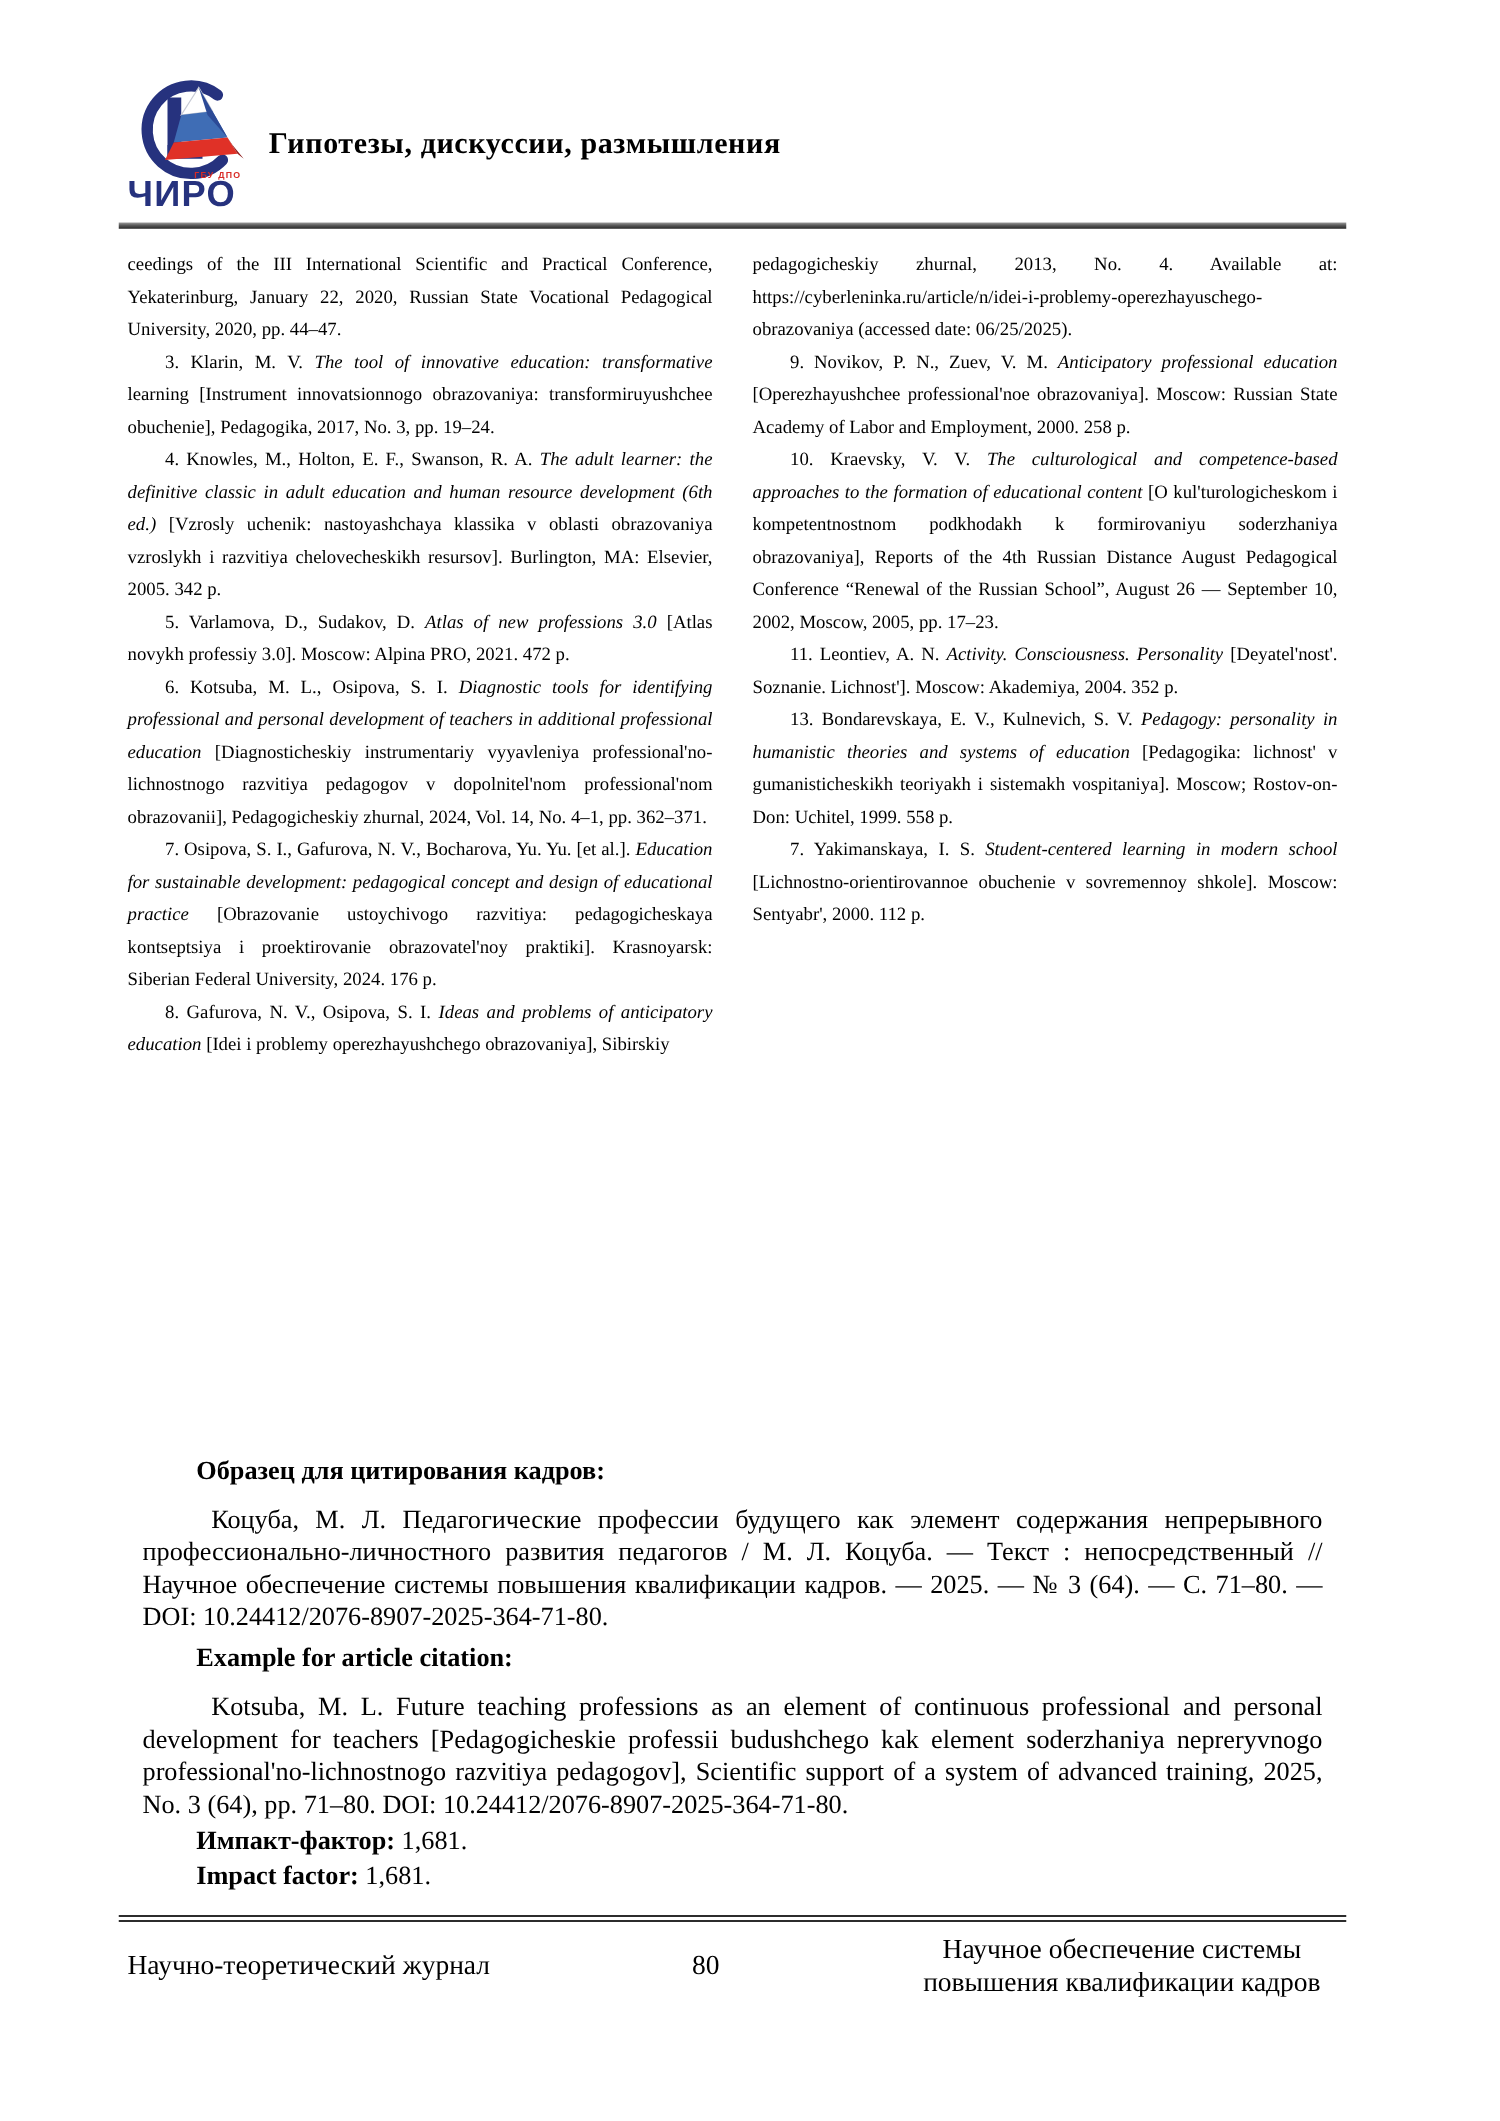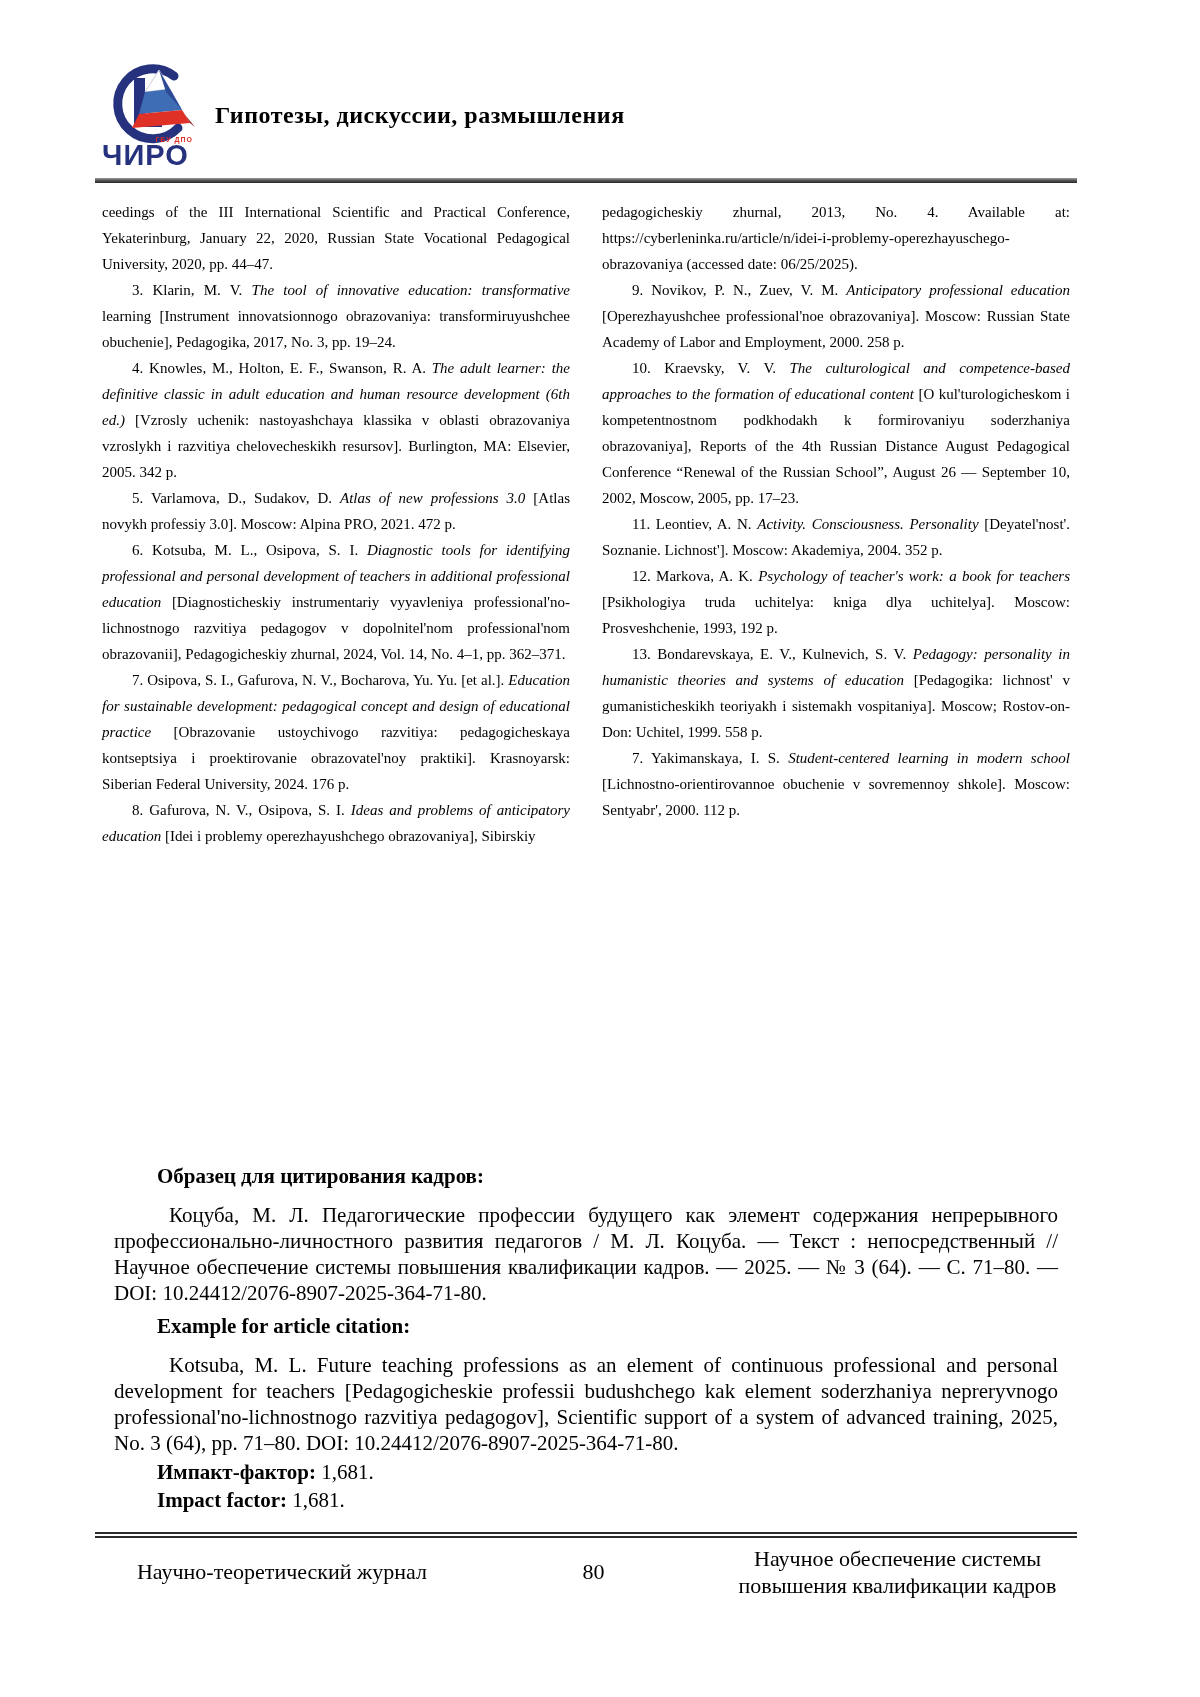--- a/index.html
+++ b/index.html
@@ -48,22 +48,22 @@
   
   .footer-rule{
     position:absolute;left:95px;top:1532px;width:982px;height:7px;
     background:linear-gradient(180deg,#2c2c2c 0 2px,#ffffff 2px 4px,#2c2c2c 4px 6px,#ffffff 6px 7px);
   }
   .footer{
     position:absolute;left:102px;top:1545px;width:968px;
     display:flex;align-items:center;justify-content:space-between;
     font-size:22px;
   }
-  .footer .f-left{width:360px;text-align:center;}
-  .footer .f-center{width:80px;text-align:center;}
+  .footer .f-left{width:360px;text-align:left;}
+  .footer .f-center{width:80px;}
   .footer .f-right{width:345px;text-align:center;line-height:27px;}
 </style>
 </head>
 <body>
 
 <div class="page">
 
   <svg class="logo" viewBox="0 0 112 120" xmlns="http://www.w3.org/2000/svg">
 
     <path d="M 78 26 A 35 35 0 1 0 82 78" fill="none" stroke="#26327e" stroke-width="9" stroke-linecap="round"></path>
@@ -96,21 +96,20 @@
         <p class="ref indent"><span>5. Varlamova, D., Sudakov, D. </span><i>Atlas of new professions 3.0</i><span> [Atlas novykh professiy 3.0]. Moscow: Alpina PRO, 2021. 472 p.</span></p>
         <p class="ref indent"><span>6. Kotsuba, M. L., Osipova, S. I. </span><i>Diagnostic tools for identifying professional and personal development of teachers in additional professional education</i><span> [Diagnosticheskiy instrumentariy vyyavleniya professional'no-lichnostnogo razvitiya pedagogov v dopolnitel'nom professional'nom obrazovanii], Pedagogicheskiy zhurnal, 2024, Vol. 14, No. 4–1, pp. 362–371.</span></p>
         <p class="ref indent"><span>7. Osipova, S. I., Gafurova, N. V., Bocharova, Yu. Yu. [et al.]. </span><i>Education for sustainable development: pedagogical concept and design of educational practice</i><span> [Obrazovanie ustoychivogo razvitiya: pedagogicheskaya kontseptsiya i proektirovanie obrazovatel'noy praktiki]. Krasnoyarsk: Siberian Federal University, 2024. 176 p.</span></p>
         <p class="ref indent"><span>8. Gafurova, N. V., Osipova, S. I. </span><i>Ideas and problems of anticipatory education</i><span> [Idei i problemy operezhayushchego obrazovaniya], Sibirskiy</span></p>
       </div>
     <div class="col">
         <p class="ref"><span>pedagogicheskiy zhurnal, 2013, No. 4. Available at: https://cyberleninka.ru/article/n/idei-i-problemy-operezhayuschego-obrazovaniya (accessed date: 06/25/2025).</span></p>
         <p class="ref indent"><span>9. Novikov, P. N., Zuev, V. M. </span><i>Anticipatory professional education</i><span> [Operezhayushchee professional'noe obrazovaniya]. Moscow: Russian State Academy of Labor and Employment, 2000. 258 p.</span></p>
         <p class="ref indent"><span>10. Kraevsky, V. V. </span><i>The culturological and competence-based approaches to the formation of educational content</i><span> [O kul'turologicheskom i kompetentnostnom podkhodakh k formirovaniyu soderzhaniya obrazovaniya], Reports of the 4th Russian Distance August Pedagogical Conference “Renewal of the Russian School”, August 26 — September 10, 2002, Moscow, 2005, pp. 17–23.</span></p>
         <p class="ref indent"><span>11. Leontiev, A. N. </span><i>Activity. Consciousness. Personality</i><span> [Deyatel'nost'. Soznanie. Lichnost']. Moscow: Akademiya, 2004. 352 p.</span></p>
-        <p class="ref indent"><span>12. Markova, A. K. </span><i>Psychology of teacher's work: a book for teachers</i><span> [Psikhologiya truda uchitelya: kniga dlya uchitelya]. Moscow: Prosveshchenie, 1993, 192 p.</span></p>
         <p class="ref indent"><span>13. Bondarevskaya, E. V., Kulnevich, S. V. </span><i>Pedagogy: personality in humanistic theories and systems of education</i><span> [Pedagogika: lichnost' v gumanisticheskikh teoriyakh i sistemakh vospitaniya]. Moscow; Rostov-on-Don: Uchitel, 1999. 558 p.</span></p>
         <p class="ref indent"><span>7. Yakimanskaya, I. S. </span><i>Student-centered learning in modern school</i><span> [Lichnostno-orientirovannoe obuchenie v sovremennoy shkole]. Moscow: Sentyabr', 2000. 112 p.</span></p>
       </div>
   </div>
 
   <div class="cite-block cite-ru">
     <p class="cite-label">Образец для цитирования кадров:</p>
     <p class="cite-text">Коцуба, М. Л. Педагогические профессии будущего как элемент содержания непрерывного профессионально-личностного развития педагогов / М. Л. Коцуба. — Текст : непосредственный // Научное обеспечение системы повышения квалификации кадров. — 2025. — № 3 (64). — С. 71–80. — DOI: 10.24412/2076-8907-2025-364-71-80.</p>
   </div>
 

